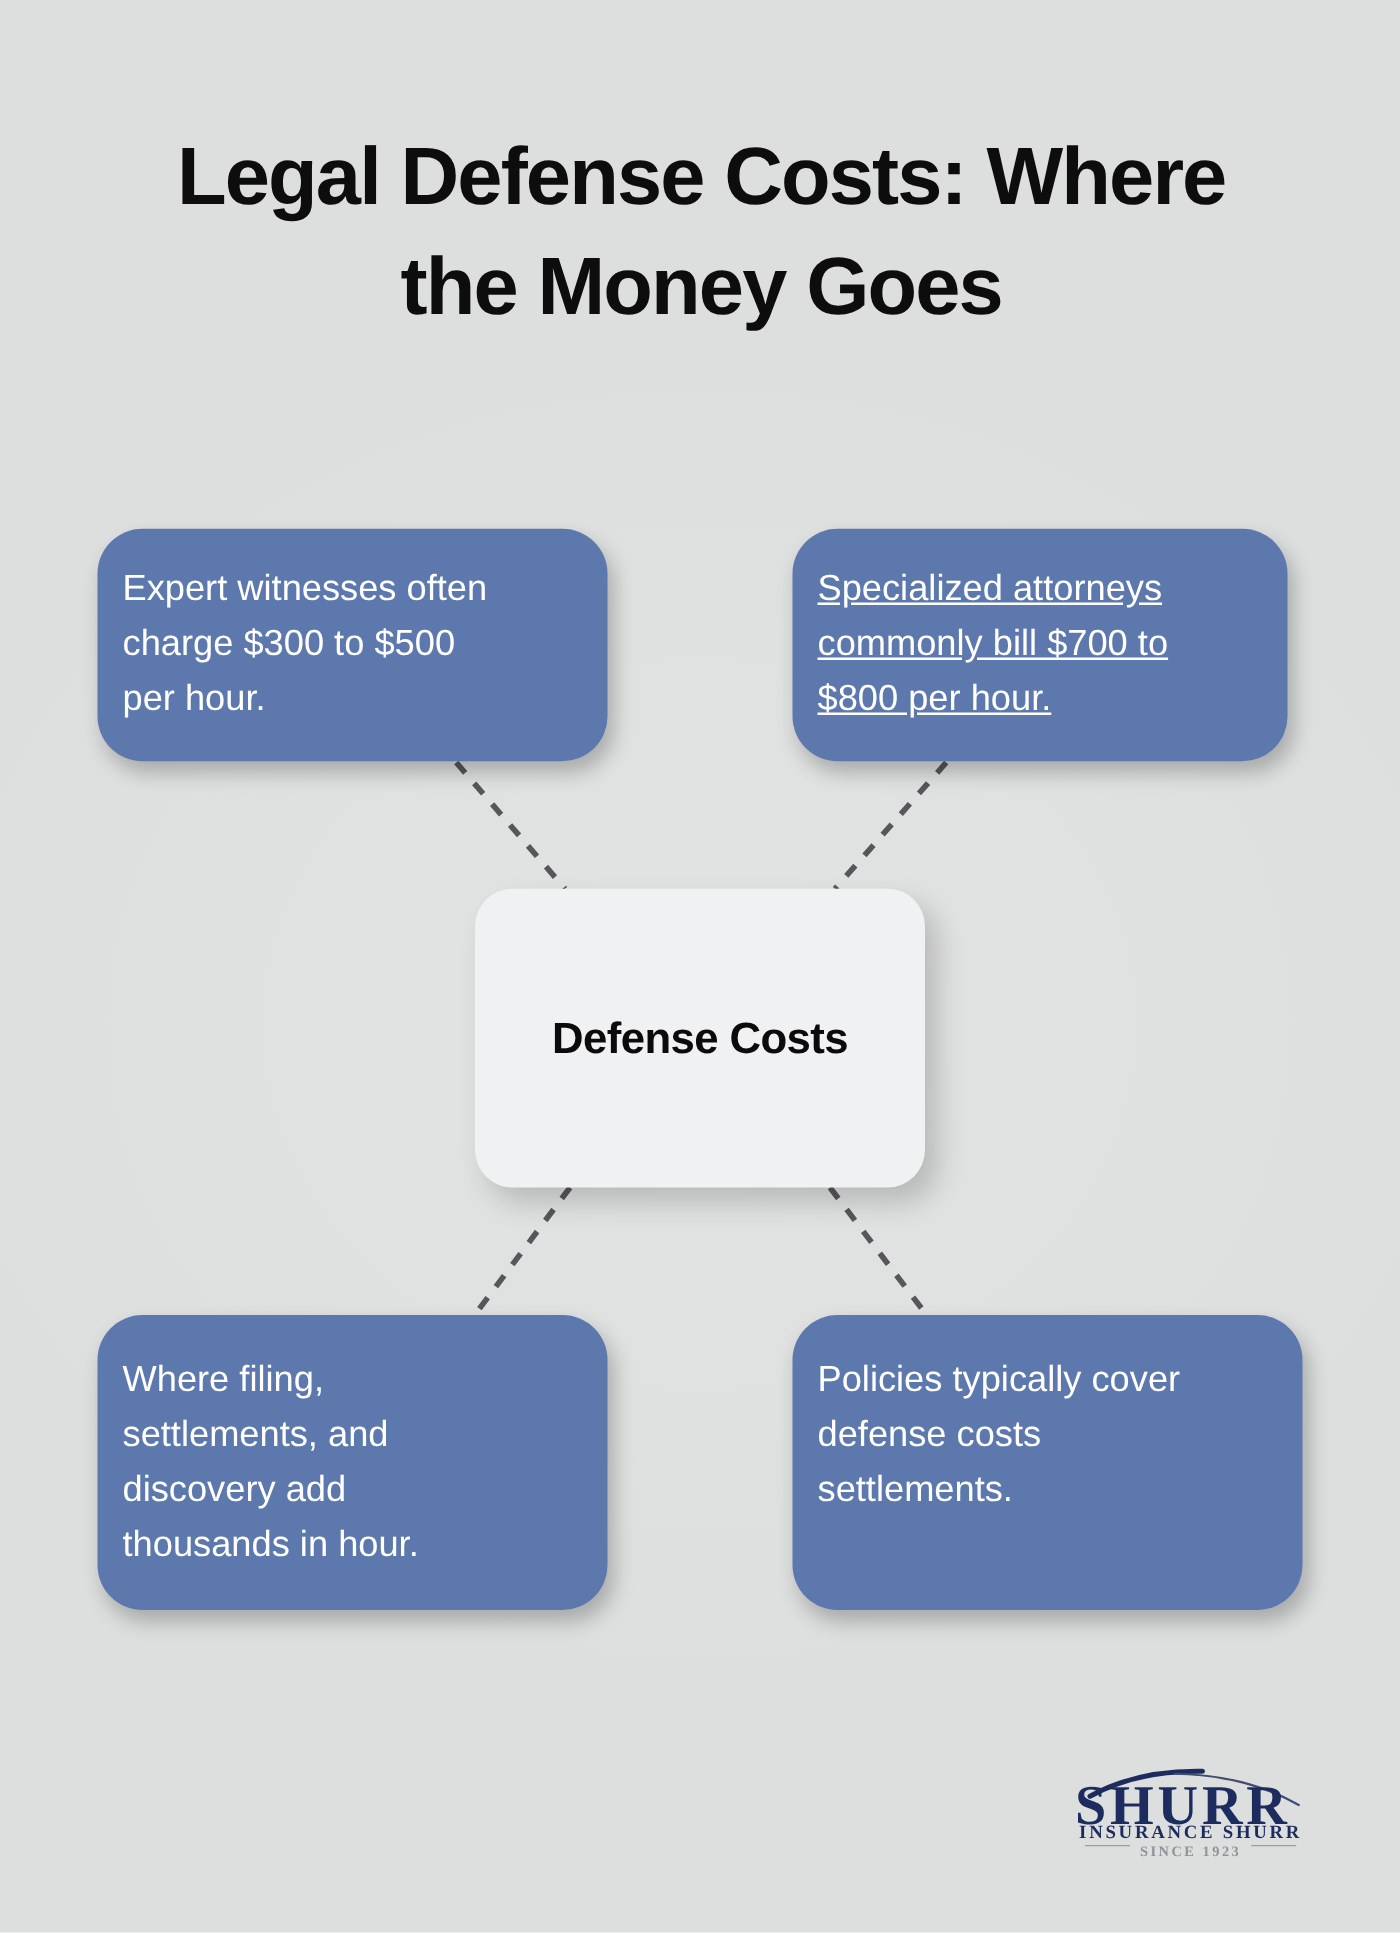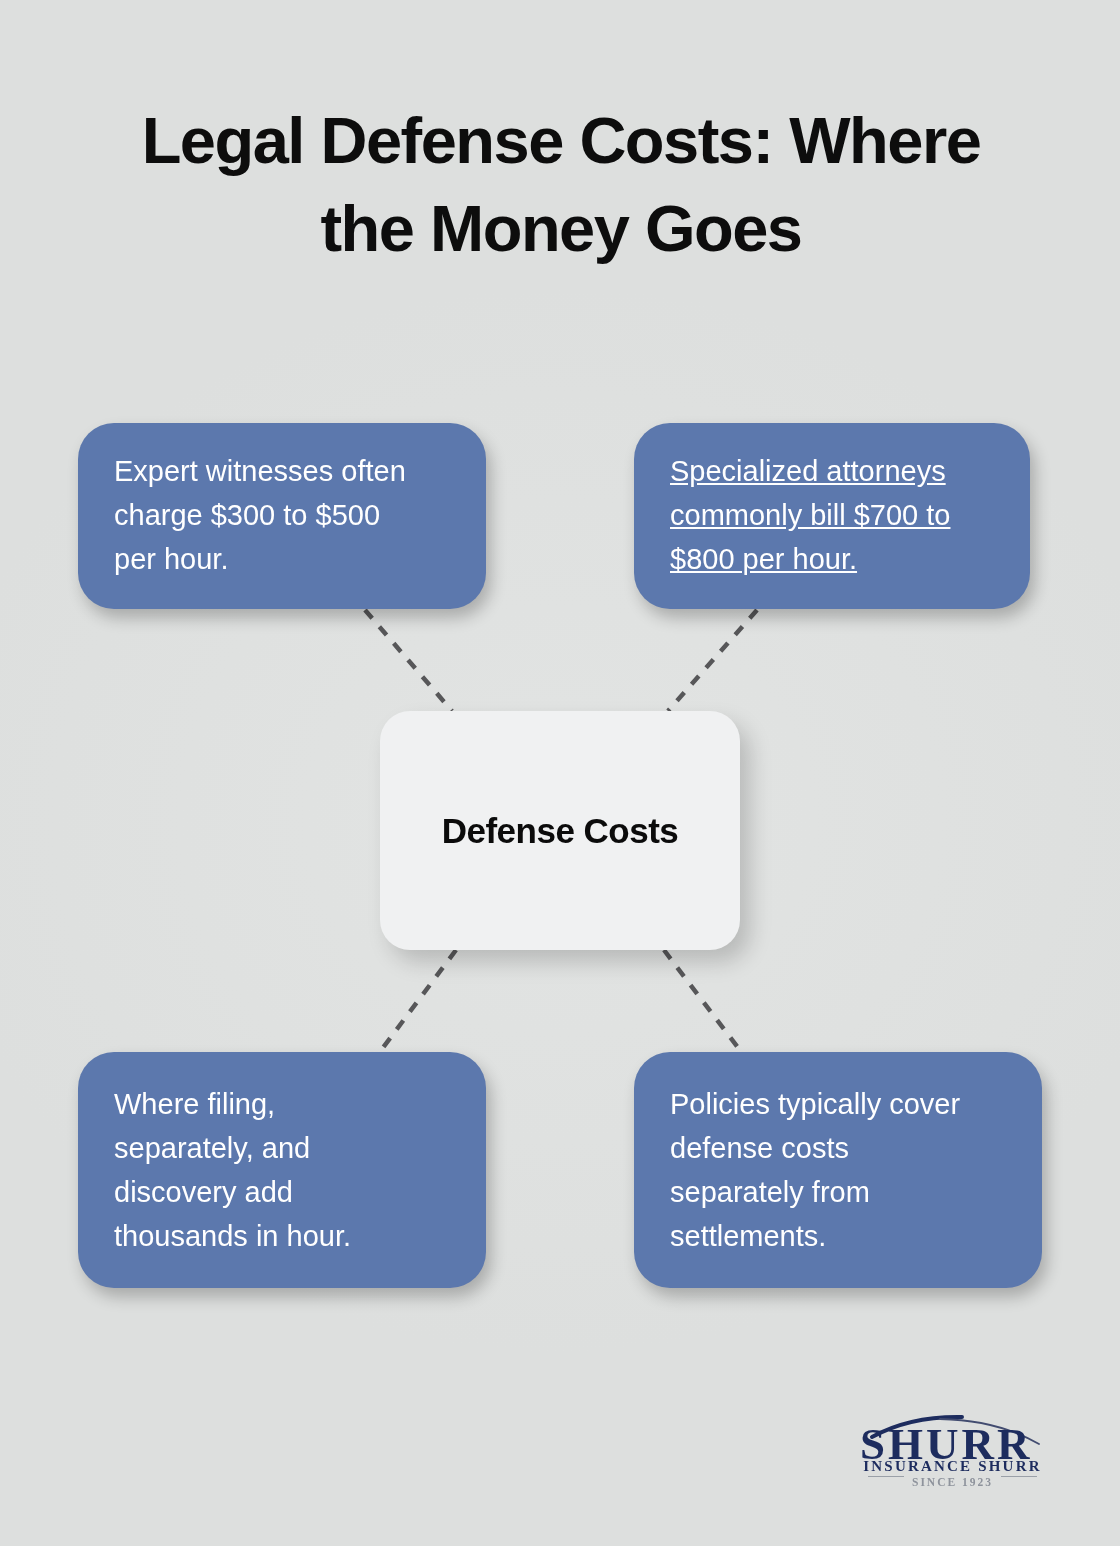--- a/index.html
+++ b/index.html
@@ -48,21 +48,21 @@
     stroke-dasharray: 11 11;
   }
 
   
   .node {
     position: absolute;
     box-sizing: border-box;
     background: #5c78ad;
     color: #ffffff;
     border-radius: 36px;
-    padding: 26px 36px;
+    padding: 26px 20px;
     font-size: 29px;
     line-height: 44px;
     box-shadow: 5px 9px 16px rgba(0, 0, 0, 0.24);
   }
   .node p { margin: 0; }
   .node-tl { left: 78px;  top: 423px;  width: 408px; height: 186px; }
   .node-tr { left: 634px; top: 423px;  width: 396px; height: 186px; text-decoration: underline; }
   .node-bl { left: 78px;  top: 1052px; width: 408px; height: 236px; padding-top: 30px; }
   .node-br { left: 634px; top: 1052px; width: 408px; height: 236px; padding-top: 30px; }
 
@@ -171,29 +171,28 @@
   </div>
 
   <div class="node node-tr">
     <p>Specialized attorneys</p>
     <p>commonly bill $700 to</p>
     <p>$800 per hour.</p>
   </div>
 
   <div class="node node-bl">
     <p>Where filing,</p>
-    <p>separately, and</p>
+    <p>settlements, and</p>
     <p>discovery add</p>
     <p>thousands in hour.</p>
   </div>
 
   <div class="node node-br">
     <p>Policies typically cover</p>
     <p>defense costs</p>
-    <p>separately from</p>
     <p>settlements.</p>
   </div>
 
   <div class="center-node">
     <span class="center-label">Defense Costs</span>
   </div>
 
   <div class="logo">
     <svg class="swoosh" width="181" height="40" viewBox="0 0 181 40" xmlns="http://www.w3.org/2000/svg">
       <path d="M 10 27 Q 48 6 100 7" fill="none" stroke="#1d2c5e" stroke-width="4" stroke-linecap="round"></path>

